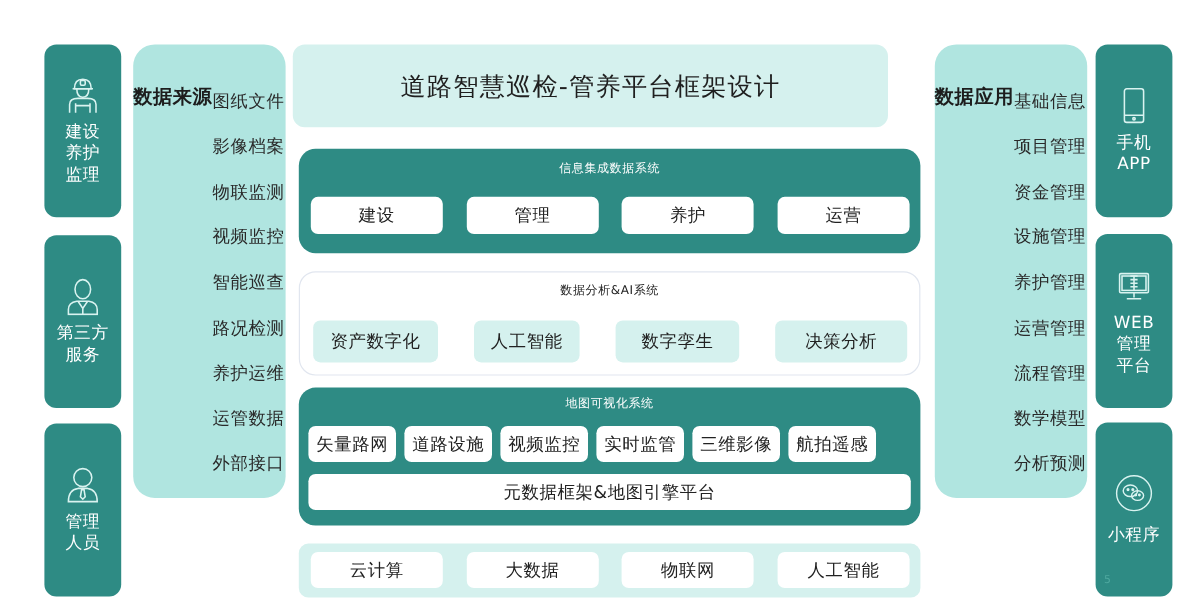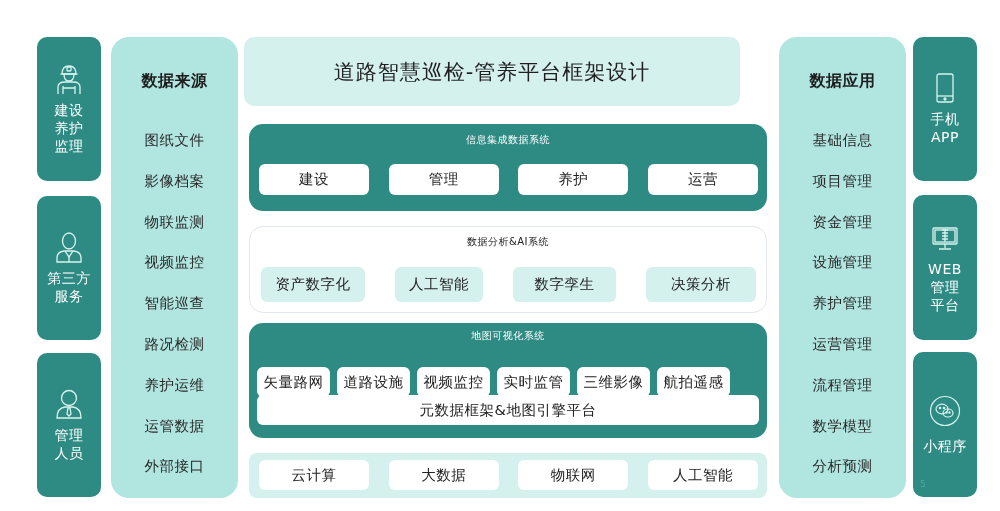--- a/index.html
+++ b/index.html
@@ -11,23 +11,23 @@
     position: absolute; width: 64px; background: #2e8b84; border-radius: 10px;
     display: flex; flex-direction: column; align-items: center; justify-content: center;
     color: #ffffff; text-align: center;
   }
   .role-card .icon { width: 30px; height: 32px; margin-bottom: 6px; }
   .role-card .label { font-size: 14px; line-height: 18px; white-space: pre-line; letter-spacing: 0.5px; }
   .page-num { position: absolute; left: 7px; bottom: 8px; font-size: 9px; color: #4ea89f; }
 
   
   .side-panel {
-    position: absolute; width: 127px; top: 37px; height: 461px;
+    position: absolute; width: 127px; top: 37px; height: 378px;
     background: #b0e5e0; border-radius: 18px;
-    display: flex; flex-direction: column; align-items: center;
+    display: flex; flex-direction: row; 
   }
   .side-panel .panel-title { font-size: 16px; font-weight: bold; margin-top: 34px; color: #1d1d1d; letter-spacing: 0.5px; }
   .side-panel .panel-list { margin-top: 38px; display: flex; flex-direction: column; align-items: center; }
   .side-panel .panel-item { font-size: 14.5px; height: 40.8px; line-height: 20px; color: #2a2a2a; letter-spacing: 0.5px; }
 
   
   .title-bar {
     position: absolute; left: 244px; top: 37px; width: 496px; height: 69px;
     background: #d5f1ee; border-radius: 10px;
     display: flex; align-items: center; justify-content: center;
@@ -133,21 +133,21 @@
   <div class="chip-row" style="top:40px; left:11px; right:10px;">
     <div class="chip light" style="width:104px; height:35px;">资产数字化</div>
     <div class="chip light" style="width:88px; height:35px;">人工智能</div>
     <div class="chip light" style="width:103px; height:35px;">数字孪生</div>
     <div class="chip light" style="width:110px; height:35px;">决策分析</div>
   </div>
 </div>
 
 <div class="sys-block sys-teal" style="top:323px; height:115px;">
   <div class="sys-title" style="top:6px;">地图可视化系统</div>
-  <div class="chip-row" style="top:44px; left:8px; right:auto; gap:7px; justify-content:flex-start;">
+  <div class="chip-row" style="top:32px; left:8px; right:auto; gap:7px; justify-content:flex-start;">
     <div class="chip" style="width:73px; height:30px;">矢量路网</div>
     <div class="chip" style="width:73px; height:30px;">道路设施</div>
     <div class="chip" style="width:73px; height:30px;">视频监控</div>
     <div class="chip" style="width:73px; height:30px;">实时监管</div>
     <div class="chip" style="width:73px; height:30px;">三维影像</div>
     <div class="chip" style="width:73px; height:30px;">航拍遥感</div>
   </div>
   <div class="wide-chip" style="top:72px; height:30px;">元数据框架&amp;地图引擎平台</div>
 </div>
 

